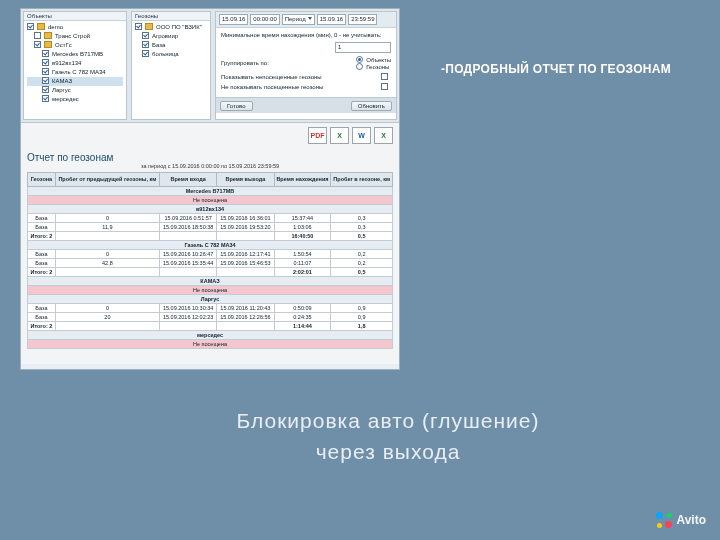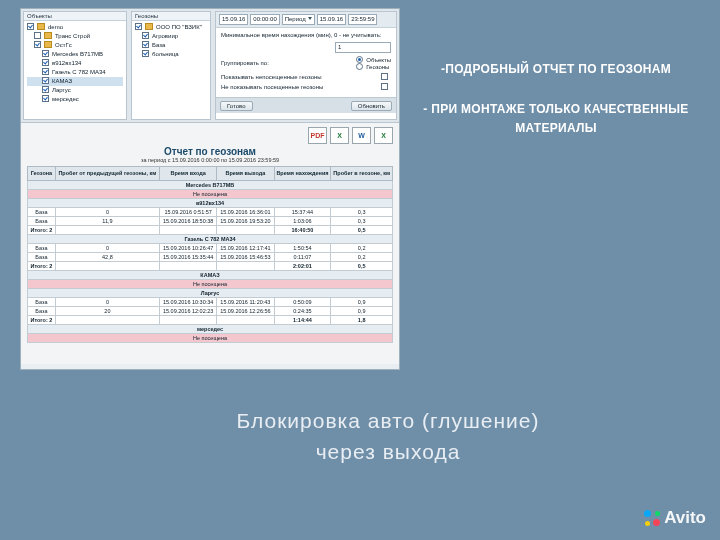--- a/index.html
+++ b/index.html
@@ -79,21 +79,21 @@
   .report{background:#f2f4f5;border-top:1px solid #b9c6cf;padding:4px 6px 6px;height:242px;box-sizing:border-box;}
   .export-row{display:flex;justify-content:flex-end;gap:3px;margin-bottom:1px;}
   .exp{
     width:17px;height:15px;border:1px solid #9aa6ae;background:#fff;
     font-size:7px;font-weight:bold;display:flex;align-items:center;justify-content:center;
   }
   .exp.pdf{color:#c0392b;}
   .exp.xls{color:#1e7a39;}
   .exp.doc{color:#1b5a9c;}
   .exp.csv{color:#1e7a39;}
-  .rep-title{text-align:center;font-size:10px;font-weight:bold;color:#1b4a6b;margin-top:2px;}
+  .rep-title{font-size:10px;font-weight:normal;color:#1b4a6b;margin-top:8px;}
   .rep-sub{text-align:center;font-size:5.5px;color:#333;margin-bottom:3px;}
   table.rep{width:100%;border-collapse:collapse;font-size:5.5px;}
   table.rep th{
     background:#dfe7ec;border:1px solid #aebac4;padding:3px 1px;font-weight:bold;
     color:#102430;line-height:7px;
   }
   table.rep td{border:1px solid #c3ccd3;padding:1px 2px;text-align:center;background:#fff;}
   tr.group td{background:#e6edf2;font-weight:bold;}
   tr.pink td{background:#f4c6cd;}
   tr.tot td{font-weight:bold;}
@@ -105,21 +105,21 @@
     font-size:12px;line-height:19px;letter-spacing:.3px;
   }
   #promo div{margin-bottom:21px;text-transform:uppercase;}
   #bottom-text{
     position:absolute;left:0;top:405px;width:720px;text-align:center;
     color:#e8eef3;font-size:21px;line-height:31px;letter-spacing:1px;margin-left:28px;
   }
   
   #watermark{
     position:absolute;right:14px;bottom:12px;display:flex;align-items:center;gap:4px;
-    color:#ffffff;font-size:17px;font-weight:bold;opacity:.93;
+    color:#ffffff;font-size:12px;font-weight:bold;opacity:.93;
   }
   #watermark .dots{position:relative;width:16px;height:16px;}
   #watermark .dots i{position:absolute;border-radius:50%;display:block;}
   .d1{width:7px;height:7px;background:#0af;left:0;top:0;}
   .d2{width:5px;height:5px;background:#04e061;right:0;top:1px;}
   .d3{width:5px;height:5px;background:#ffd400;left:1px;bottom:0;}
   .d4{width:7px;height:7px;background:#ff4053;right:0;bottom:0;}
 </style>
 </head>
 <body>
@@ -311,21 +311,20 @@
         <tr class="pink">
             <td colspan="6">Не посещена</td>
           </tr>
       </tbody>
     </table>
   </div>
 </div>
 
 <div id="promo">
   <div>-Подробный отчет по геозонам</div>
-  <div>- При монтаже только качественные материалы</div>
 </div>
 
 <div id="bottom-text">
   <div>Блокировка авто (глушение)</div>
   <div>через выхода</div>
 </div>
 
 <div id="watermark">
   <span class="dots">
     <i class="d1"></i>

